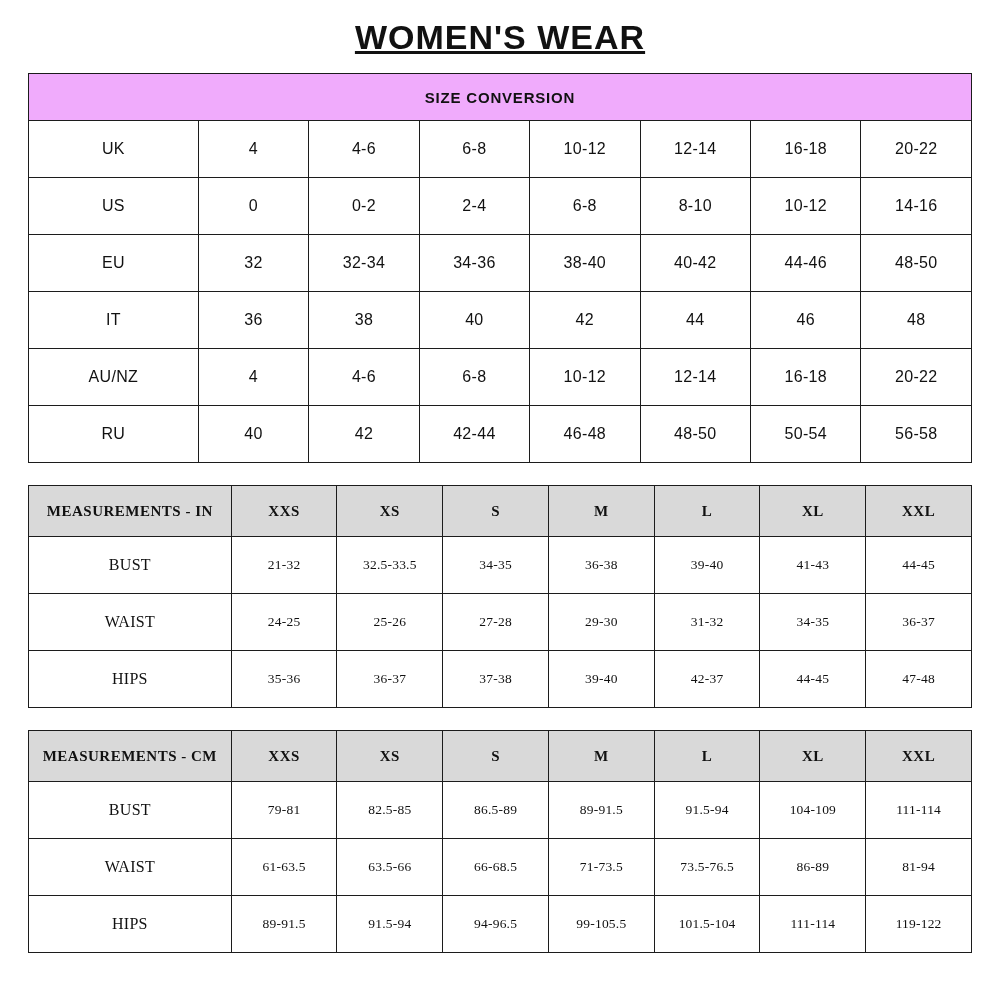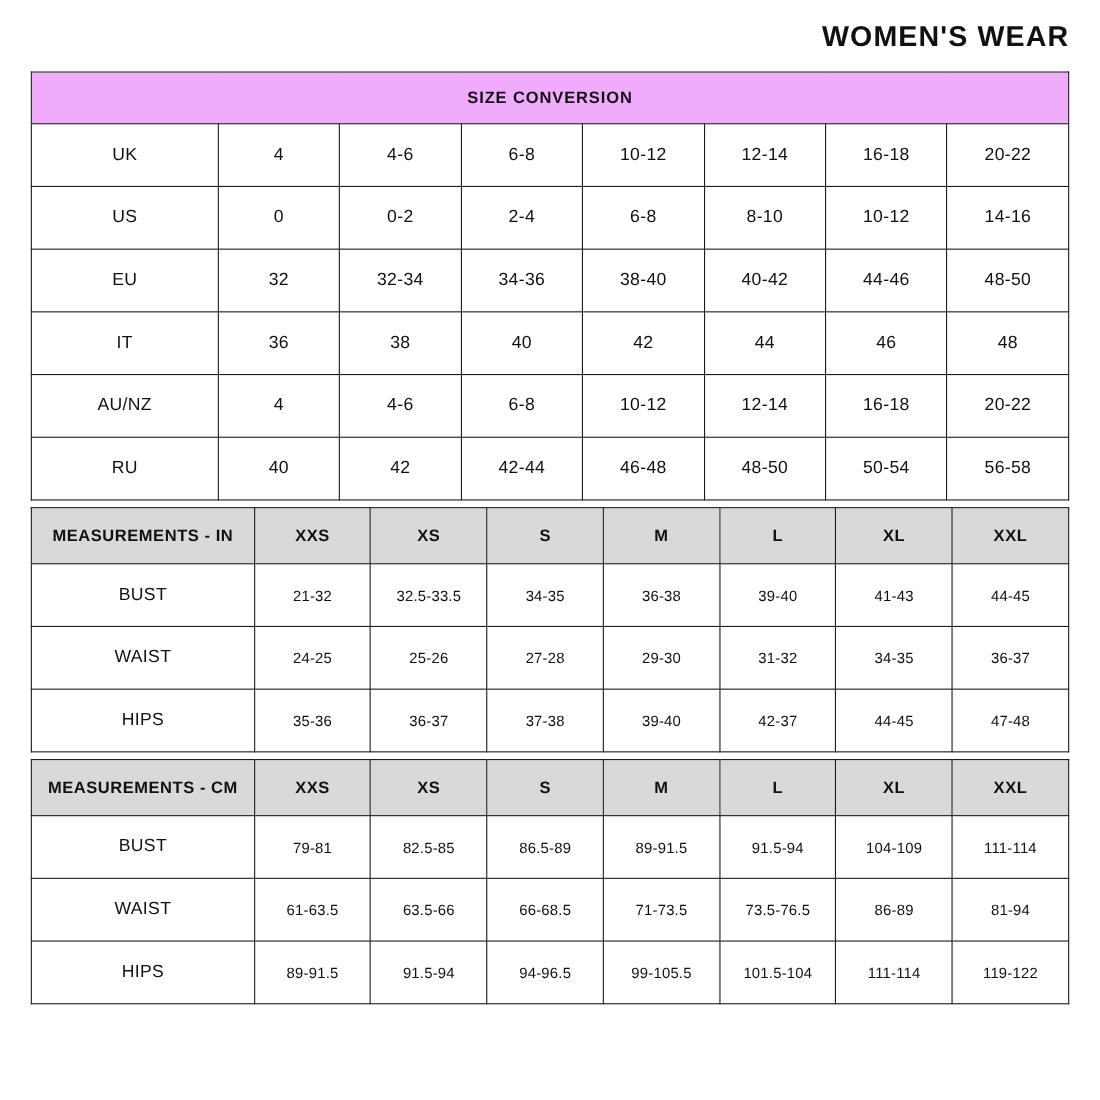--- a/index.html
+++ b/index.html
@@ -10,25 +10,26 @@
     color: #111111;
   }
   .page {
     width: 1000px;
     height: 1000px;
     box-sizing: border-box;
     padding: 10px 28px 14px 28px;
     background: #ffffff;
   }
   .page-title {
-    text-align: right;
-    font-size: 26px;
+    text-align: center;
+    font-size: 34px;
     font-weight: 700;
     letter-spacing: 1px;
     margin: 8px 0 16px 0;
+    text-decoration: underline;
   }
   table {
     width: 100%;
     border-collapse: collapse;
     table-layout: fixed;
   }
   th, td {
     border: 1.5px solid #1c1c1c;
     text-align: center;
     vertical-align: middle;
@@ -43,21 +44,22 @@
     font-weight: 700;
     letter-spacing: 0.8px;
   }
   .conv tbody td {
     height: 56px;
     font-size: 16px;
     letter-spacing: 0.3px;
   }
   
   .meas {
-    margin-top: 6px;
+    margin-top: 22px;
+    font-family: Liberation Serif, serif;
   }
   .meas thead th {
     background: #d9d9d9;
     height: 50px;
     font-size: 15px;
     font-weight: 700;
     letter-spacing: 0.5px;
   }
   .meas tbody td {
     height: 56px;

